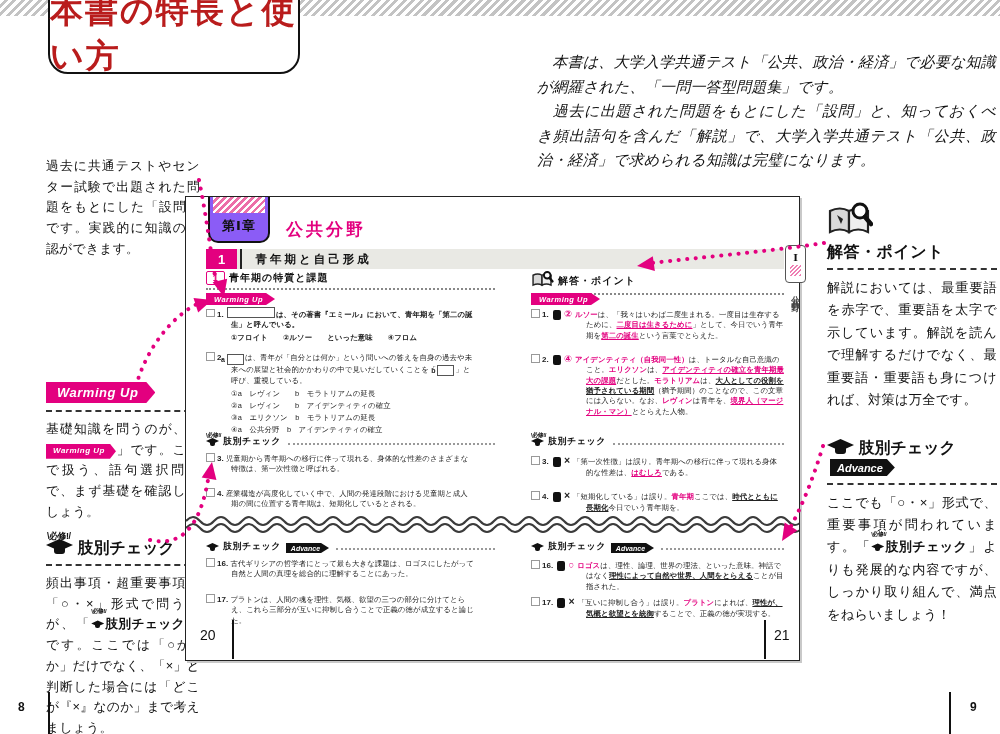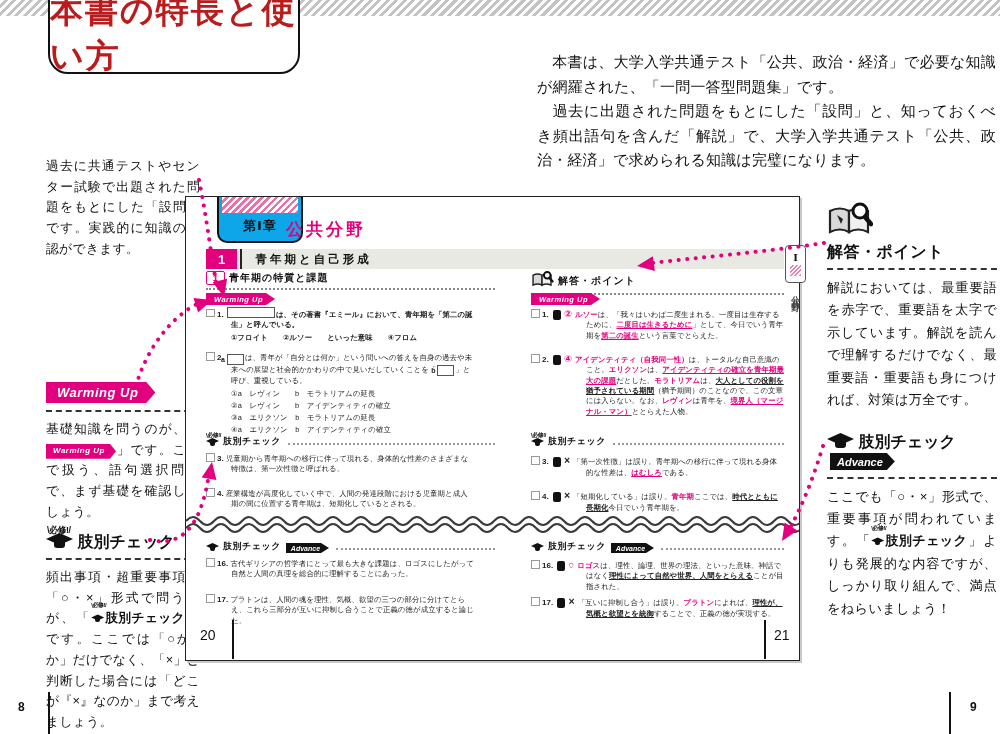--- a/index.html
+++ b/index.html
@@ -10,21 +10,21 @@
   .top-stripe{position:absolute;left:0;top:0;width:1000px;height:16px;
     background:repeating-linear-gradient(135deg,#ffffff 0 3px,#c3c3c3 3px 6px);}
   .title-box{position:absolute;left:48px;top:-20px;width:252px;height:94px;
     background:#fff;border:2.5px solid #111;border-radius:20px;
     display:flex;align-items:center;justify-content:center;padding-top:14px;box-sizing:border-box;}
   .title-box span{font-size:33px;font-weight:800;color:#b91c1c;letter-spacing:2px;}
 
   
   .intro{position:absolute;left:537px;top:50px;width:459px;font-size:15px;line-height:1.64;
     text-align:justify;letter-spacing:0.2px;}
-  .intro p{margin:0;}
+  .intro p{margin:0;font-style:italic;}
 
   
   .ann{position:absolute;width:154px;}
   .ann-title{font-size:16px;font-weight:800;letter-spacing:0.5px;
     border-bottom:2px dashed #333;padding-bottom:5px;margin-bottom:7px;}
   .ann-body{font-size:12.8px;line-height:1.62;text-align:justify;letter-spacing:0.3px;}
   .ann-r{width:170px;}
   .ann-r .ann-body{font-size:13.2px;line-height:1.7;}
 
   .warm-badge{display:inline-block;background:#e3007f;color:#fff;font-weight:800;font-style:italic;
@@ -34,31 +34,31 @@
     clip-path:polygon(0 0,calc(100% - 6px) 0,100% 50%,calc(100% - 6px) 100%,0 100%);}
   .warm-pg{position:absolute;font-size:7.5px;padding:1.5px 12px 1.5px 8px;}
   .dash-sep{border-bottom:2px dashed #333;margin:7px 0;}
 
   .bigcap{display:inline-block;position:relative;width:27px;height:18px;vertical-align:-4px;}
   .bigcap .b1{position:absolute;left:0;top:0;width:27px;height:12px;background:#111;
     clip-path:polygon(50% 0,100% 50%,50% 100%,0 50%);}
   .bigcap .b2{position:absolute;left:8px;top:8px;width:11px;height:7px;background:#111;border-radius:0 0 3px 3px;}
   .cap-req{position:absolute;top:-9px;left:1px;font-size:9px;font-weight:800;white-space:nowrap;letter-spacing:-0.5px;}
   .ann3-head{position:relative;padding-top:10px;font-size:16px;font-weight:800;
-    border-bottom:2px dashed #333;padding-bottom:5px;margin-bottom:7px;}
+    border-bottom:2px dashed #333;padding-bottom:5px;margin-bottom:7px;margin-top:6px;}
 
   .adv-badge{display:inline-block;background:#111;color:#fff;font-weight:800;font-style:italic;
     font-size:11px;padding:2.5px 12px 2.5px 7px;margin-left:3px;vertical-align:2px;
     clip-path:polygon(0 0,calc(100% - 8px) 0,100% 50%,calc(100% - 8px) 100%,0 100%);}
   .adv-sm{font-size:7px;padding:1.5px 9px 1.5px 5px;vertical-align:1px;margin-left:2px;}
 
   
   .book{position:absolute;left:185px;top:196px;width:613px;height:463px;background:#fff;
     border:1.5px solid #222;box-shadow:2px 2px 0 #c9c9c9;}
-  .chap-tab{position:absolute;left:31px;top:0;width:86px;height:46px;background:#0ea5e9;
+  .chap-tab{position:absolute;left:22px;top:0;width:62px;height:46px;background:#8b5cf6;
     border:2px solid #111;border-top:none;border-radius:0 0 10px 10px;box-sizing:border-box;}
   .chap-stripe{margin:0 3px;height:16px;
     background:repeating-linear-gradient(135deg,#ffffff 0 2.5px,#ec6fa8 2.5px 5px);}
   .chap-name{text-align:center;font-weight:800;font-size:13px;margin-top:4px;letter-spacing:1px;}
   .chap-title{position:absolute;left:100px;top:21px;font-size:17px;font-weight:800;color:#e3007f;letter-spacing:3px;}
 
   .sec-bar{position:absolute;left:20px;top:52px;width:578px;height:20px;background:#e9e9e4;
     display:flex;align-items:stretch;}
   .sec-num{width:31px;background:#e3007f;color:#fff;font-weight:800;font-size:13px;
     display:flex;align-items:center;justify-content:center;}
@@ -229,21 +229,21 @@
     <div class="qopts">
         <div>①フロイト　　②ルソー　　といった意味　　④フロム</div>
       </div>
   </div>
   <div class="q" style="left:20px;top:155px;width:268px;">
     <div class="qline"><span class="chk"></span><b class="qnum">2.</b><span><span class="qbox qbox-s">a</span><span>は、青年が「自分とは何か」という問いへの答えを自身の過去や未来への展望と社会的かかわりの中で見いだしていくことを「</span><span class="qbox qbox-s">b</span><span>」と呼び、重視している。</span></span></div>
     <div class="qopts">
       <div>①a　レヴィン　　b　モラトリアムの延長</div>
       <div>②a　レヴィン　　b　アイデンティティの確立</div>
       <div>③a　エリクソン　b　モラトリアムの延長</div>
-      <div>④a　エリクソン　b　アイデンティティの確立</div>
+      <div>④a　公共分野　b　アイデンティティの確立</div>
     </div>
   </div>
 
   <div class="a" style="left:345px;top:110px;width:253px;">
     <div class="aline"><span class="chk"></span><b class="qnum">1.</b><span class="ans-badge">解答</span><span class="mark" data-marktype="num">②</span><span><span class="s-r">ルソー</span><span>は、「我々はいわば二度生まれる。一度目は生存するために、</span><span class="s-ru">二度目は生きるために</span><span>」として、今日でいう青年期を</span><span class="s-ru">第二の誕生</span><span>という言葉でとらえた。</span></span></div>
   </div>
   <div class="a" style="left:345px;top:155px;width:253px;">
     <div class="aline"><span class="chk"></span><b class="qnum">2.</b><span class="ans-badge">解答</span><span class="mark" data-marktype="num">④</span><span><span class="s-r">アイデンティティ（自我同一性）</span><span>は、トータルな自己意識のこと。</span><span class="s-r">エリクソン</span><span>は、</span><span class="s-ru">アイデンティティの確立を青年期最大の課題</span><span>だとした。</span><span class="s-r">モラトリアム</span><span>は、</span><span class="s-bu">大人としての役割を猶予されている期間</span><span>（猶予期間）のことなので、この文章には入らない。なお、</span><span class="s-r">レヴィン</span><span>は青年を、</span><span class="s-ru">境界人（マージナル・マン）</span><span>ととらえた人物。</span></span></div>
   </div>
 

